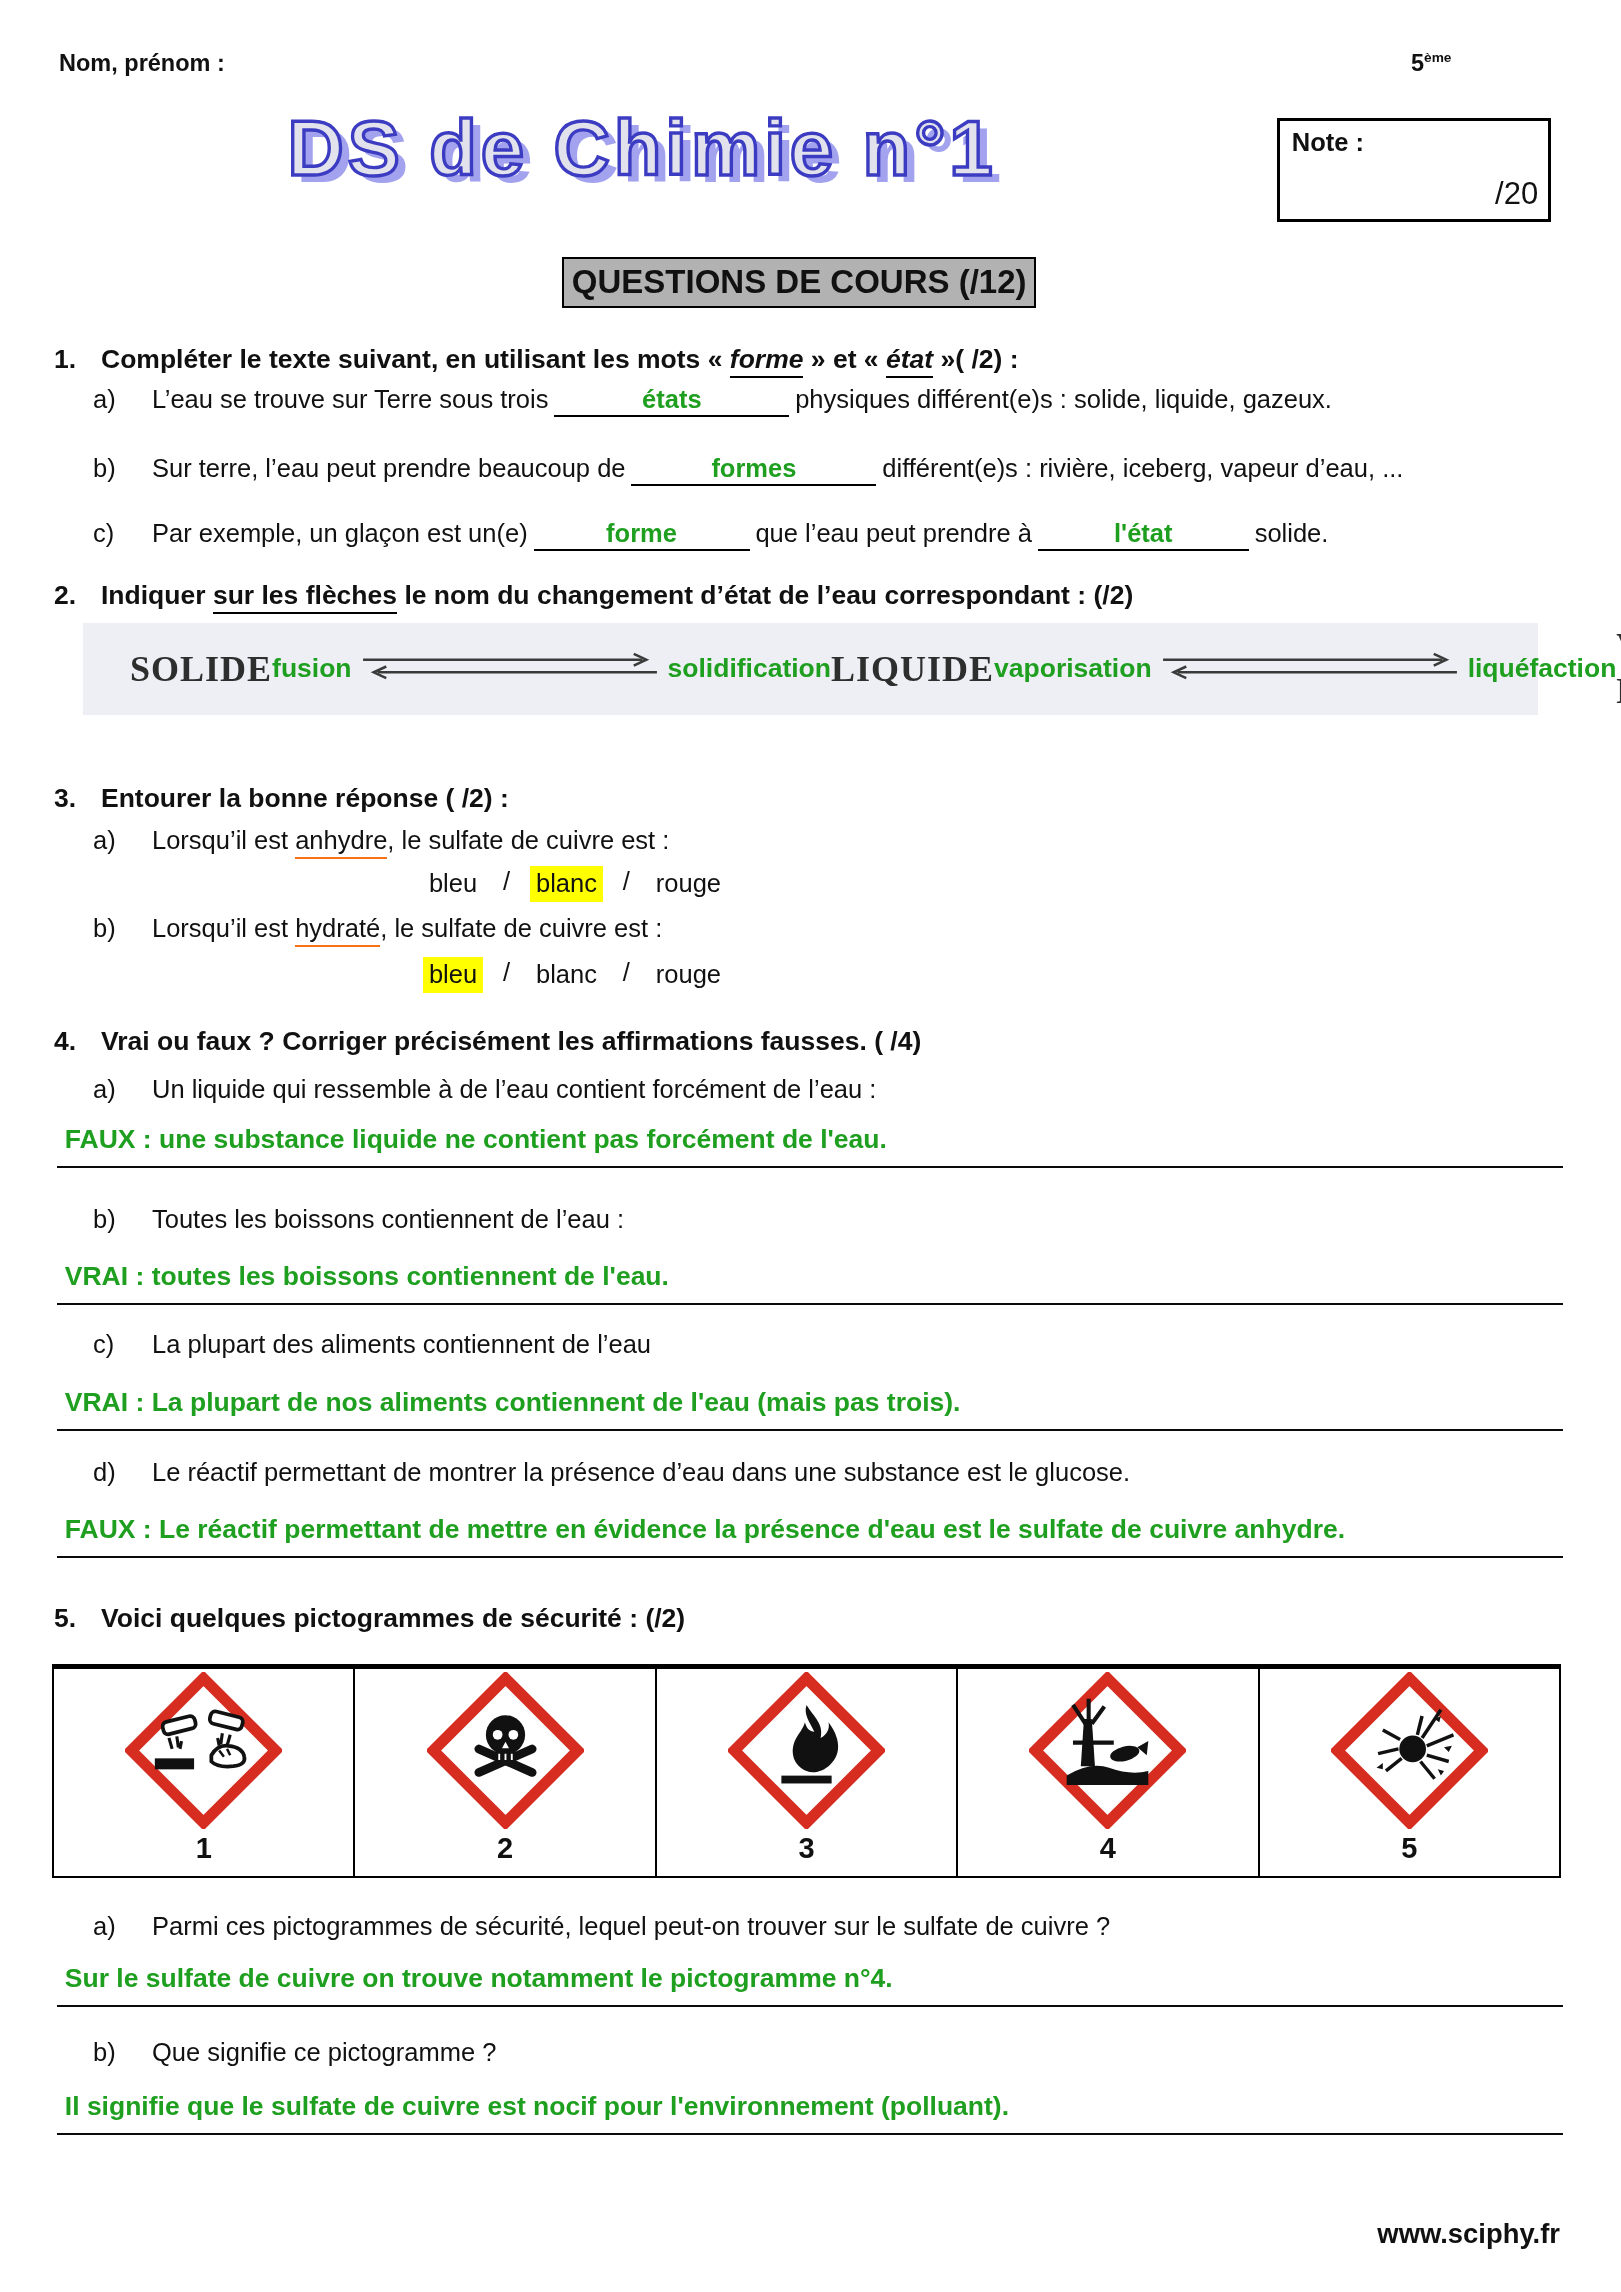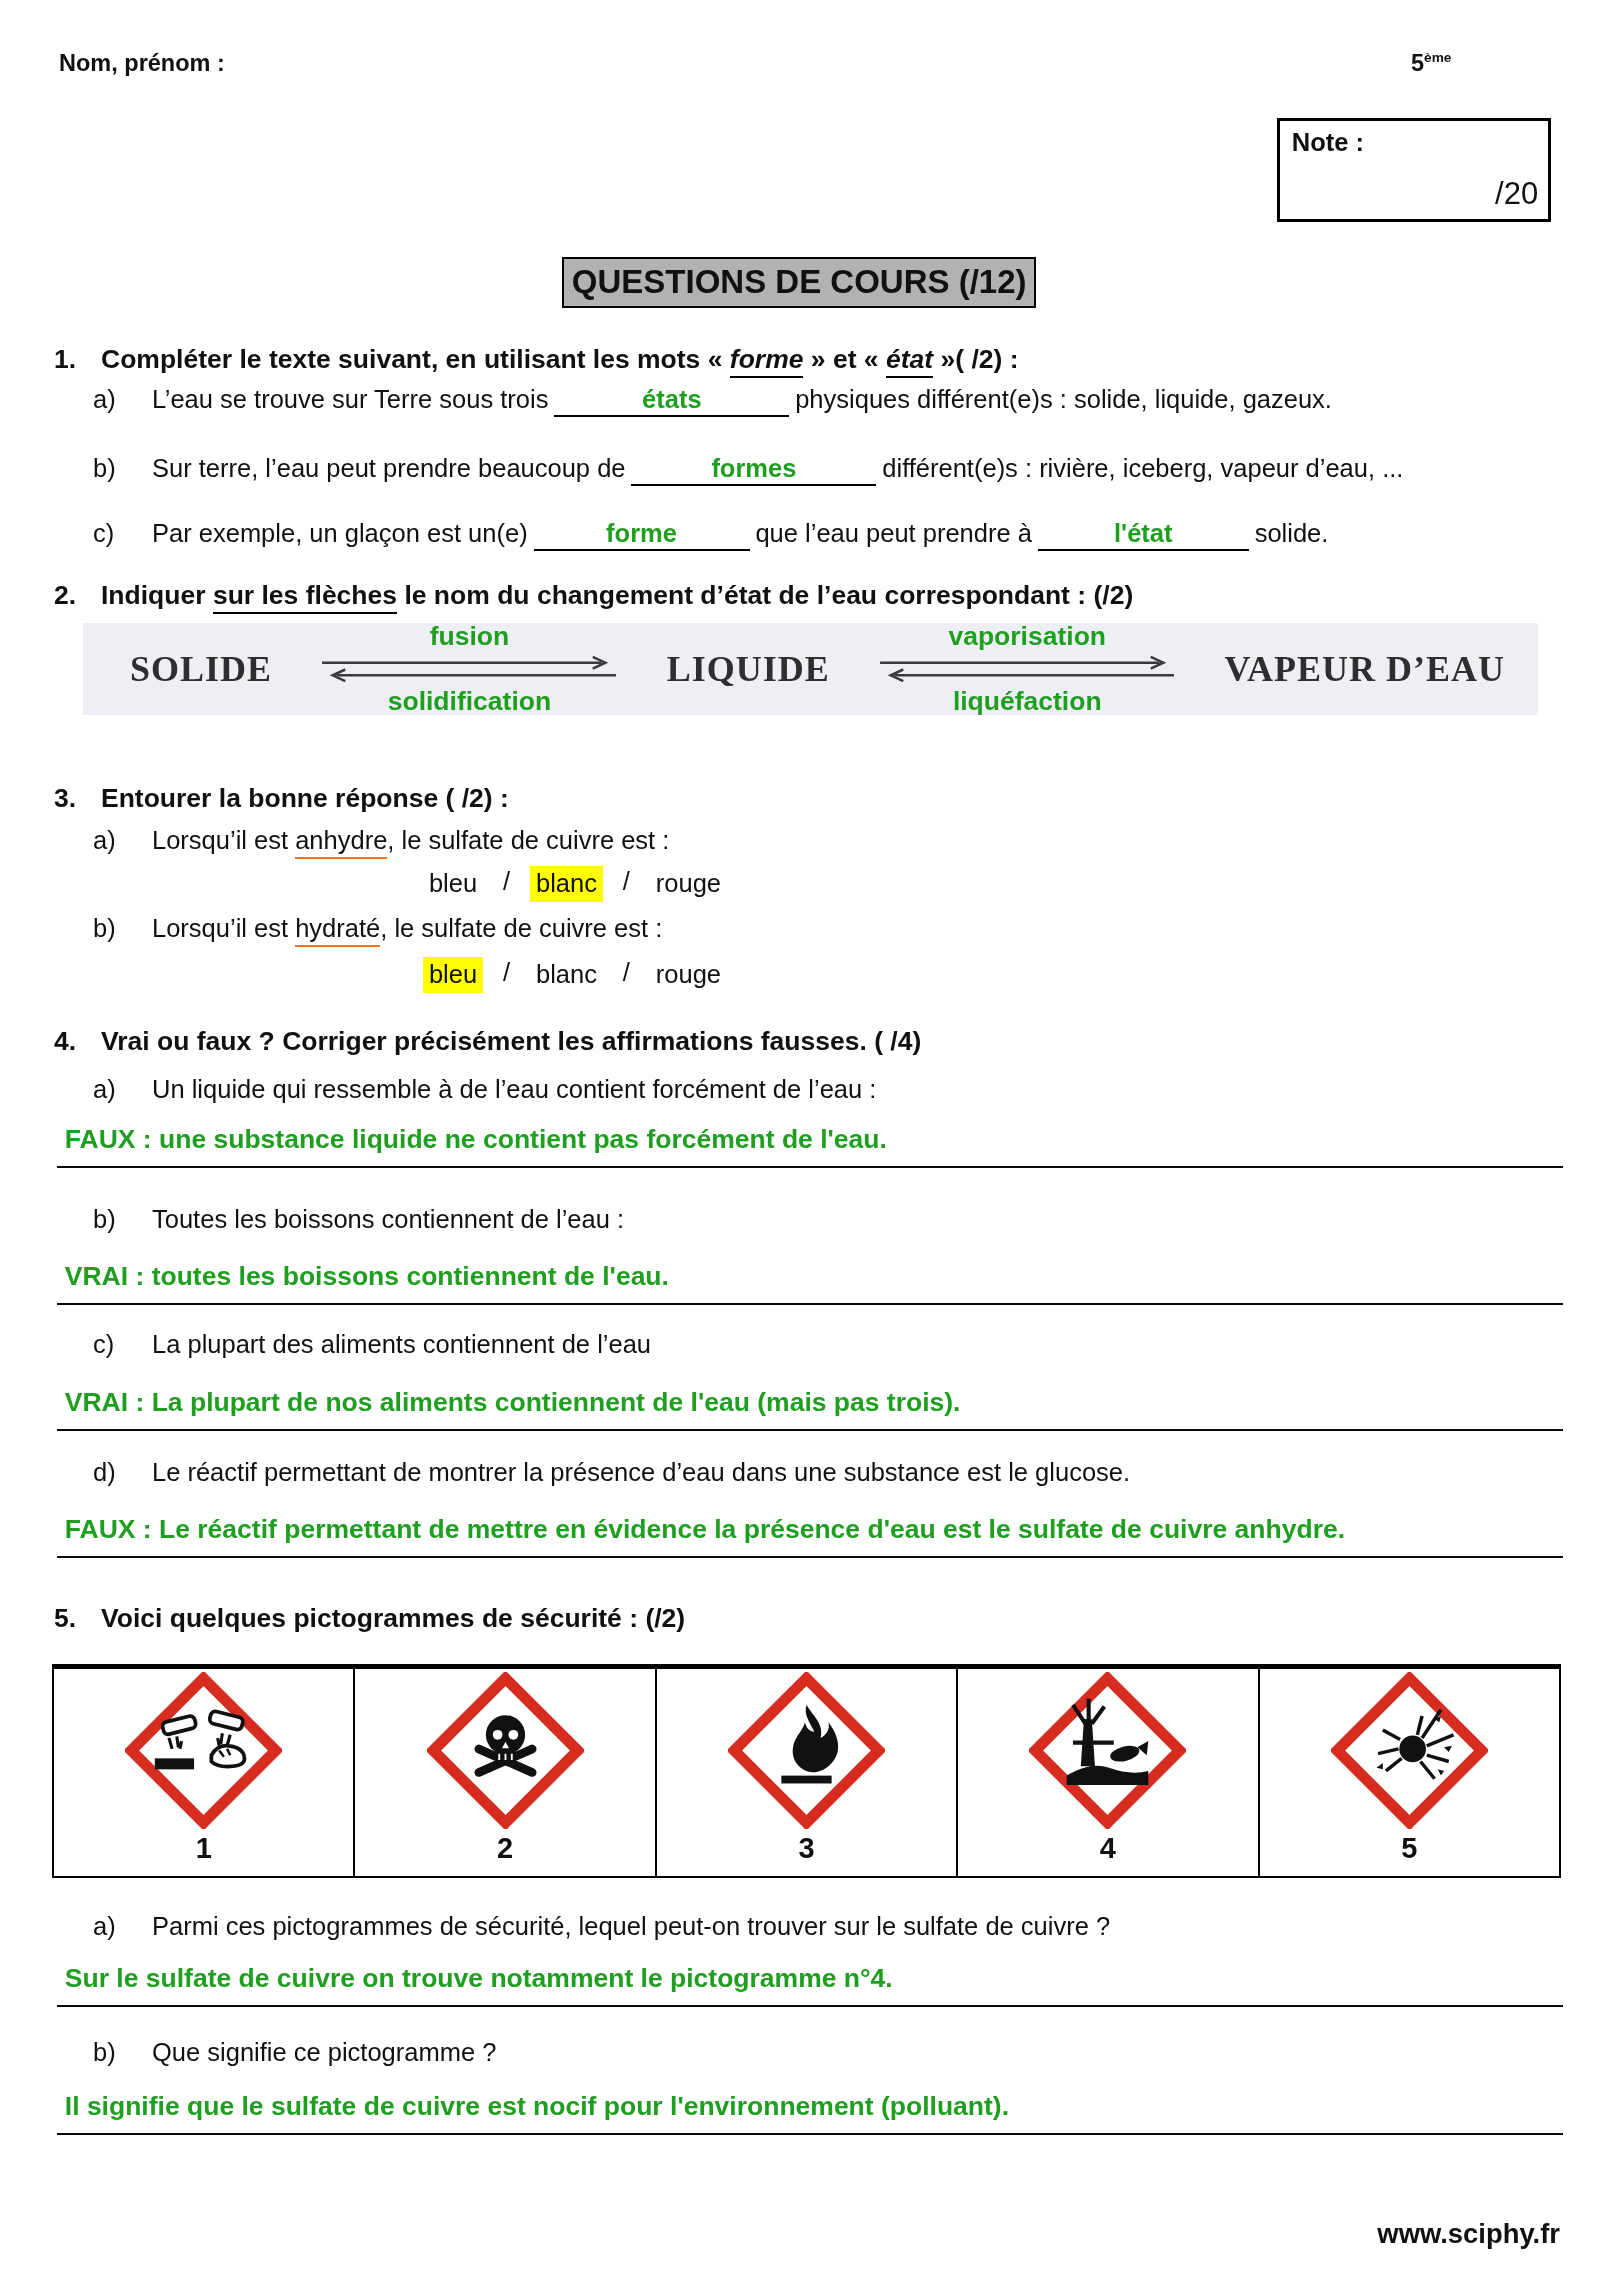--- a/index.html
+++ b/index.html
@@ -37,21 +37,21 @@
   .item .lbl{width:59px;flex:0 0 59px;}
   .blank{display:inline-block;border-bottom:2px solid #000;text-align:center;
          font-weight:bold;color:#1f9f1f;margin:0 5.9px;padding-bottom:2px;line-height:1.05;}
   .ulw{display:inline-block;border-bottom:2px solid #f97316;}
 
   
   .diagram{position:absolute;left:83px;top:623px;width:1455px;height:92px;background:#edeff5;
            display:flex;align-items:center;justify-content:space-between;
            padding:0 33px 0 47px;box-sizing:border-box;}
   .state{font-family:"Liberation Serif",serif;font-weight:bold;font-size:36px;color:#2e2e2e;letter-spacing:1px;}
-  .trans{display:flex;flex-direction:column;align-items:center;gap:1px;}
+  .trans{display:flex;flex-direction:row;gap:1px;}
   .trans .tlabel{font-weight:bold;font-size:26.5px;color:#1f9f1f;}
 
   
   .options{position:absolute;left:423px;display:flex;gap:20px;font-size:25.5px;justify-content:space-between;}
   .opt{padding:2px 5.9px;}
   .hl{background:#ffff00;}
 
   
   .ansline{position:absolute;left:57px;width:1506px;box-sizing:border-box;
            border-bottom:2.9px solid #0a0a0a;color:#1f9f1f;font-weight:bold;font-size:26.5px;
@@ -67,20 +67,21 @@
   .footer{position:absolute;top:2217px;right:61px;font-weight:bold;font-size:27.4px;}
 </style>
 </head>
 <body>
 
 <div class="page">
 
   <div class="hdr-left">Nom, prénom :</div>
   <div class="hdr-right"><span>5</span><sup>ème</sup></div>
 
+  <div class="title">DS de Chimie n°1</div>
 
   <div class="note-box">
     <div class="note-label">Note :</div>
     <div class="note-score">/20</div>
   </div>
 
   <div class="banner">QUESTIONS DE COURS (/12)</div>
 
   <div class="qh" style="top:343px;">
     <span class="num">1.</span>

